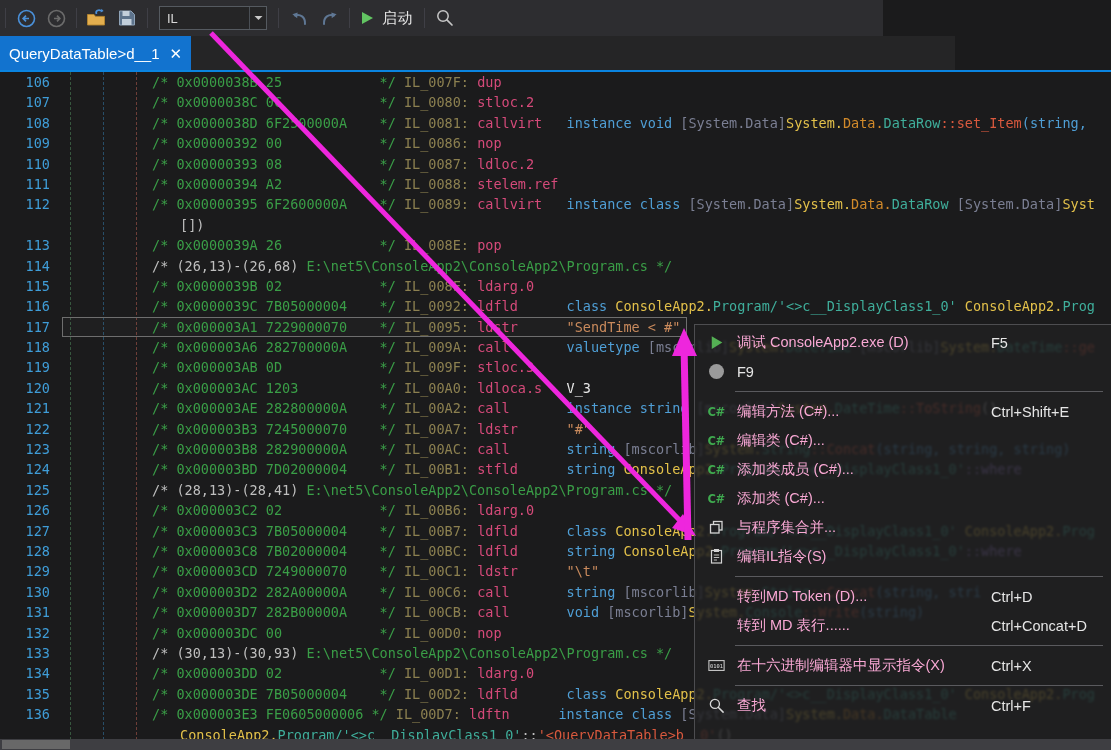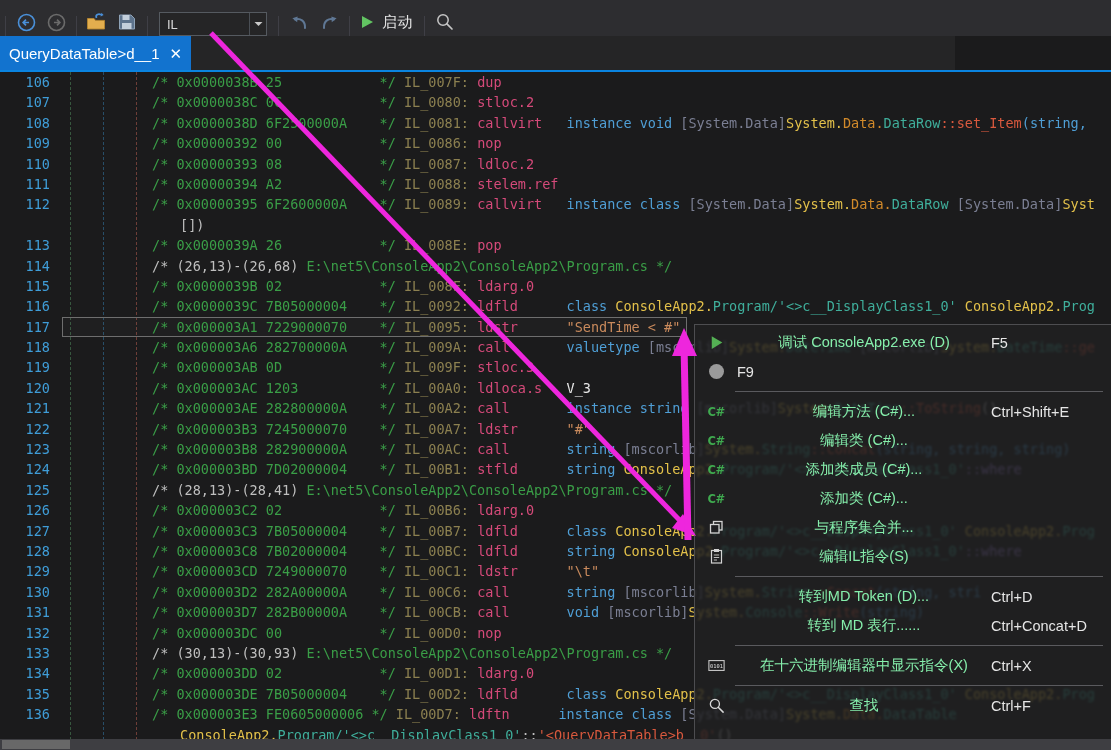--- a/index.html
+++ b/index.html
@@ -6,22 +6,22 @@
   html, body {
     width: 1111px; height: 750px;
     background: #1e1e1e;
     font-family: "Liberation Sans", sans-serif;
     overflow: hidden;
   }
   #app { position: relative; width: 1111px; height: 750px; background: #1b1b1c; }
 
   
   .toolbar {
-    position: absolute; left: 0; top: 0; width: 1111px; height: 36px;
-    background: #2d2d30; display: flex; align-items: flex-end;
+    position: absolute; left: 0; top: 0; width: 883px; height: 36px;
+    background: #2d2d30; display: flex; align-items: center;
   }
   .tb-sep { width: 1px; height: 20px; background: #3f3f46; margin: 0 5px; }
   .tb-btn {
     width: 28px; height: 28px; display: flex; align-items: center; justify-content: center;
     margin: 0 1px;
   }
   .tb-run { display: flex; align-items: center; height: 28px; padding: 0 6px 0 4px; }
   .tb-run-label { color: #e6e6e6; font-size: 15px; margin-left: 7px; letter-spacing: .5px; }
   .combo {
     position: relative; width: 108px; height: 24px; background: #252526;
@@ -107,21 +107,21 @@
     padding: 3px 0 4px 0;
     backdrop-filter: blur(1px);
   }
   .mi {
     position: relative; height: 29px; display: flex; align-items: center;
   }
   .mi-icon {
     width: 42px; height: 29px; display: flex; align-items: center; justify-content: center;
     flex: 0 0 42px;
   }
-  .mi-label { color: #86efac; font-size: 14.5px; flex: 1; white-space: nowrap; text-align: center; }
+  .mi-label { color: #f9a8d4; font-size: 14.5px; flex: 1; white-space: nowrap; }
   .mi-accel { color: #e6e6e6; font-size: 14.5px; width: 120px; white-space: nowrap; }
   .mi-sep { height: 1px; background: rgba(140,140,145,0.55); margin: 5px 8px 5px 40px; }
 
   .cs-icon { color: #3faa4f; font-size: 11.5px; font-weight: bold;
              font-family: "DejaVu Sans", sans-serif; letter-spacing: -0.5px; }
   .dot-icon { width: 15px; height: 15px; border-radius: 50%; background: #9a9a9a; }
 
   
   .hscroll {
     position: absolute; left: 0; bottom: 0; width: 1111px; height: 11px;

